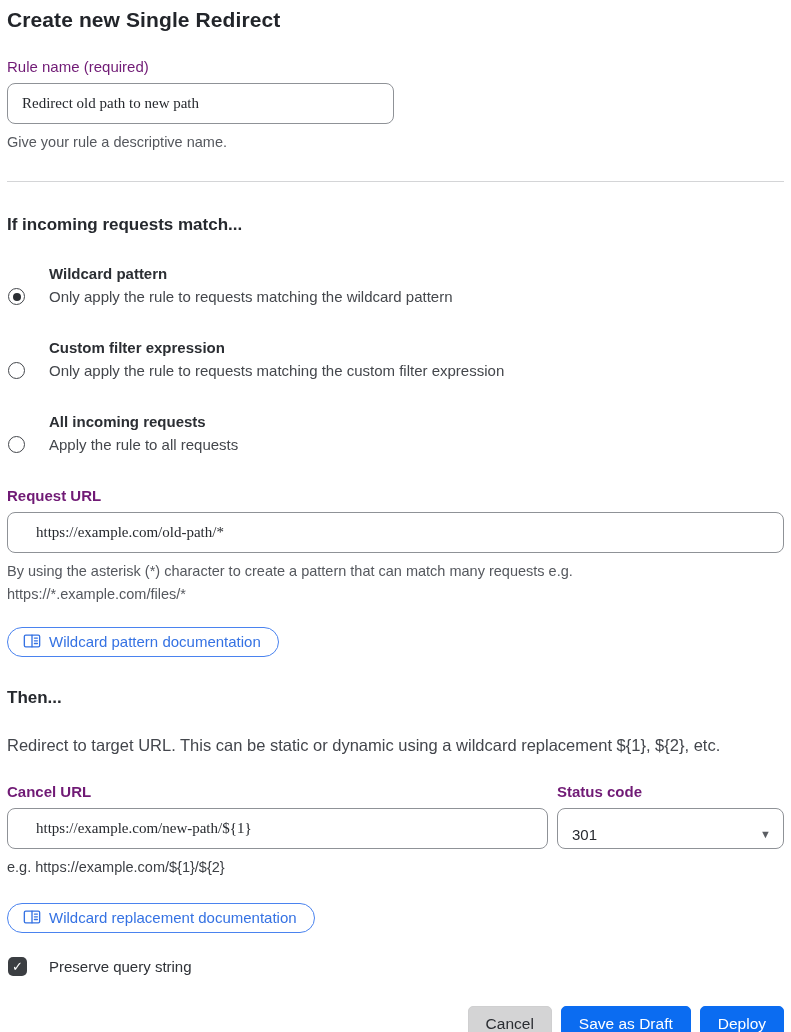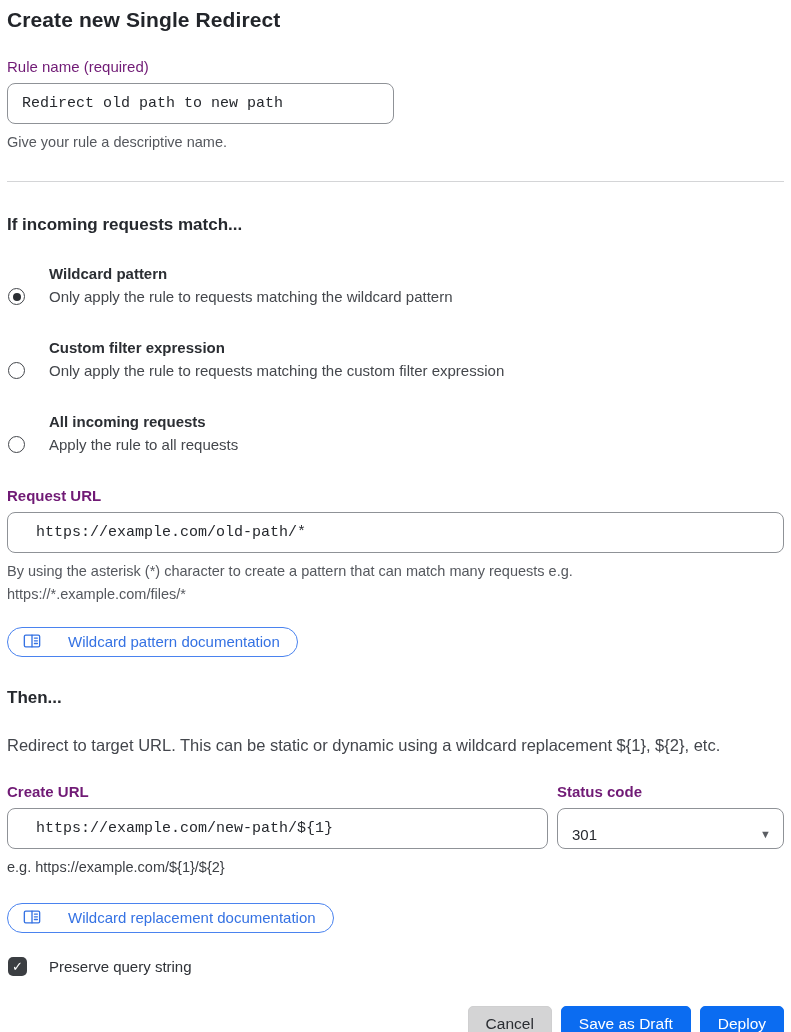--- a/index.html
+++ b/index.html
@@ -15,21 +15,21 @@
     font-size: 21px; font-weight: 700; color: #22252a;
     margin-bottom: 26px; letter-spacing: 0.1px;
   }
   .field-label {
     font-size: 15px; color: #701a75; margin-bottom: 8px; display: block;
   }
   .field-label.semibold { font-weight: 600; }
   .text-input {
     display: block; width: 387px; height: 41px;
     border: 1px solid #8f9297; border-radius: 8px;
-    font-family: Liberation Mono, monospace;
+    font-family: Liberation Serif, serif;
     font-size: 15px; color: #26292e; padding: 0 14px;
     background: #fff; outline: none;
   }
   .text-input.full { width: 100%; padding-left: 28px; }
   .helper {
     font-size: 14.5px; color: #55585e; margin-top: 7px; line-height: 1.6;
   }
   .divider {
     border: none; border-top: 1px solid #d4d5d7;
     margin: 27px 0 0 0;
@@ -47,21 +47,21 @@
   }
   .radio-circle.selected::after {
     content: ""; position: absolute; left: 50%; top: 50%;
     width: 8px; height: 8px; border-radius: 50%;
     background: #2b2e33; transform: translate(-50%, -50%);
   }
   .radio-texts { margin-left: 24px; }
   .radio-label { font-size: 15px; font-weight: 600; color: #2b2e33; }
   .radio-desc { font-size: 15px; color: #44474c; margin-top: 6px; }
   .pill-button {
-    display: inline-flex; align-items: center; gap: 27px;
+    display: inline-flex; align-items: center; gap: 8px;
     border: 1px solid #4a83ef; border-radius: 999px;
     color: #3572e3; background: #fff;
     font-family: "Liberation Sans", "DejaVu Sans", sans-serif;
     font-size: 15px; padding: 5px 17px 6px 15px; cursor: pointer;
     margin-top: 20px;
   }
   .pill-button svg { display: block; }
   .then-desc { font-size: 16.5px; color: #43464c; margin-top: 28px; }
   .target-row { display: flex; gap: 9px; margin-top: 28px; }
   .target-col { flex: 1 1 auto; }
@@ -154,21 +154,21 @@
   </span>
   <span>Wildcard pattern documentation</span>
 </button>
 
 <h2 class="section-heading" style="margin-top:31px">Then...</h2>
 
 <p class="then-desc">Redirect to target URL. This can be static or dynamic using a wildcard replacement ${1}, ${2}, etc.</p>
 
 <div class="target-row">
   <div class="target-col">
-    <label class="field-label semibold">Create URL</label>
+    <label class="field-label semibold">Cancel URL</label>
     <input class="text-input full" type="text" value="https://example.com/new-path/${1}" style="">
     <div class="helper" style="color:#3c3f44">e.g. https://example.com/${1}/${2}</div>
   </div>
   <div class="status-col">
     <label class="field-label semibold">Status code</label>
     <div class="select-box">
       <span>301</span>
       <span class="select-caret">▼</span>
     </div>
   </div>

